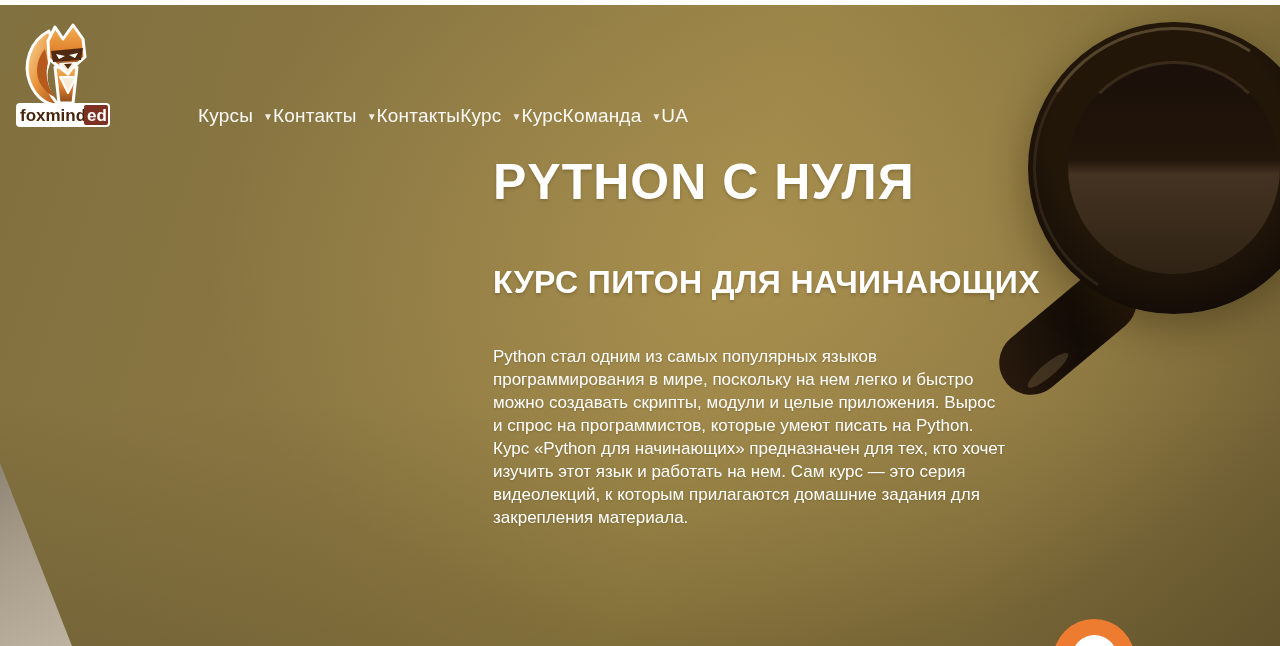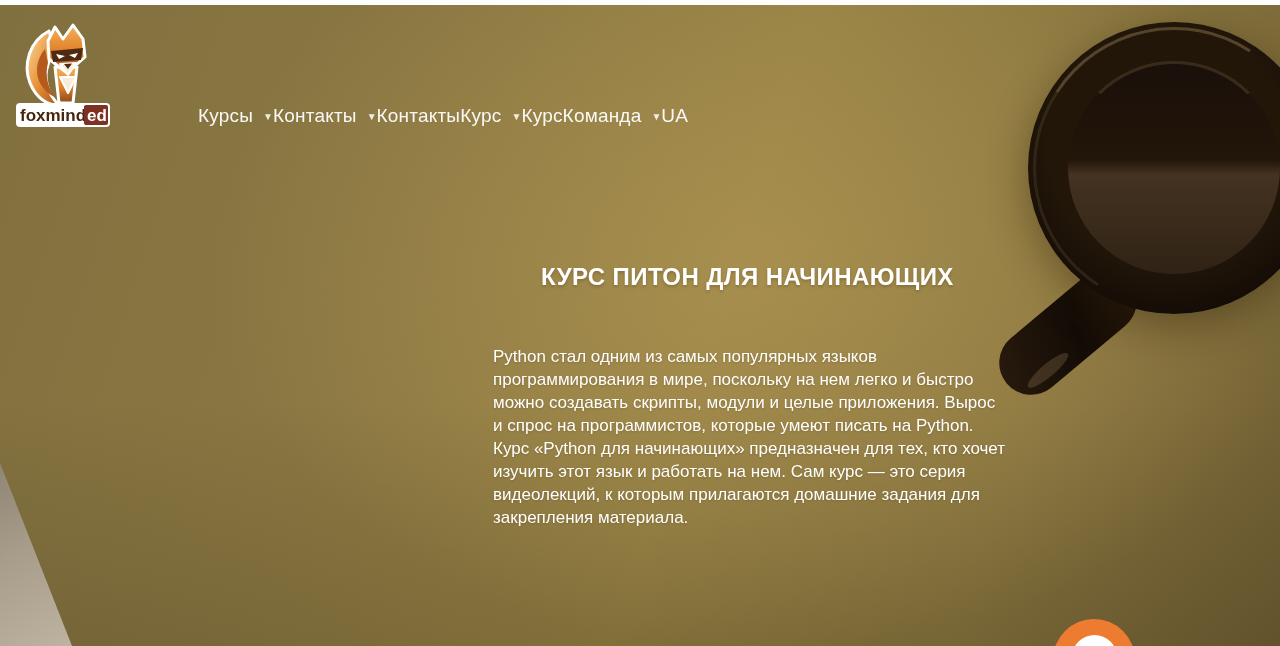--- a/index.html
+++ b/index.html
@@ -67,22 +67,22 @@
   .caret { color:rgba(255,255,255,0.85); font-size:10px; margin-left:10px; line-height:1; padding-top:2px; }
 
   
   .hero-title {
     position:absolute; left:493px; top:150px; color:#fff;
     font-size:50px; font-weight:700; letter-spacing:1px; line-height:1.1;
     text-shadow:0 2px 3px rgba(60,40,10,0.25); z-index:4;
   }
   .hero-subtitle {
     position:absolute; left:493px; top:258px; color:#fff;
-    font-size:24px; font-weight:700; letter-spacing:0.4px; line-height:1.2;
-    text-shadow:0 2px 3px rgba(60,40,10,0.25); z-index:4;margin-left:48px;
+    font-size:32px; font-weight:700; letter-spacing:0.4px; line-height:1.2;
+    text-shadow:0 2px 3px rgba(60,40,10,0.25); z-index:4;
   }
   .hero-desc {
     position:absolute; left:493px; top:340px; width:520px; color:#fff;
     font-size:17px; line-height:23px; white-space:pre-line;
     text-shadow:0 1px 2px rgba(60,40,10,0.2); z-index:4;
   }
 
   
   .chat-widget {
     position:absolute; left:1053px; top:614px; width:82px; height:82px;
@@ -162,20 +162,21 @@
       </li>
       <li class="nav-item">
         <span class="nav-label">Команда</span>
         <span class="caret">▼</span>
       </li>
       <li class="nav-item">
         <span class="nav-label">UA</span>
       </li>
     </ul>
 
+    <h1 class="hero-title">PYTHON С НУЛЯ</h1>
     <h2 class="hero-subtitle">КУРС ПИТОН ДЛЯ НАЧИНАЮЩИХ</h2>
     <p class="hero-desc">Python стал одним из самых популярных языков
 программирования в мире, поскольку на нем легко и быстро
 можно создавать скрипты, модули и целые приложения. Вырос
 и спрос на программистов, которые умеют писать на Python.
 Курс «Python для начинающих» предназначен для тех, кто хочет
 изучить этот язык и работать на нем. Сам курс — это серия
 видеолекций, к которым прилагаются домашние задания для
 закрепления материала.</p>
 

